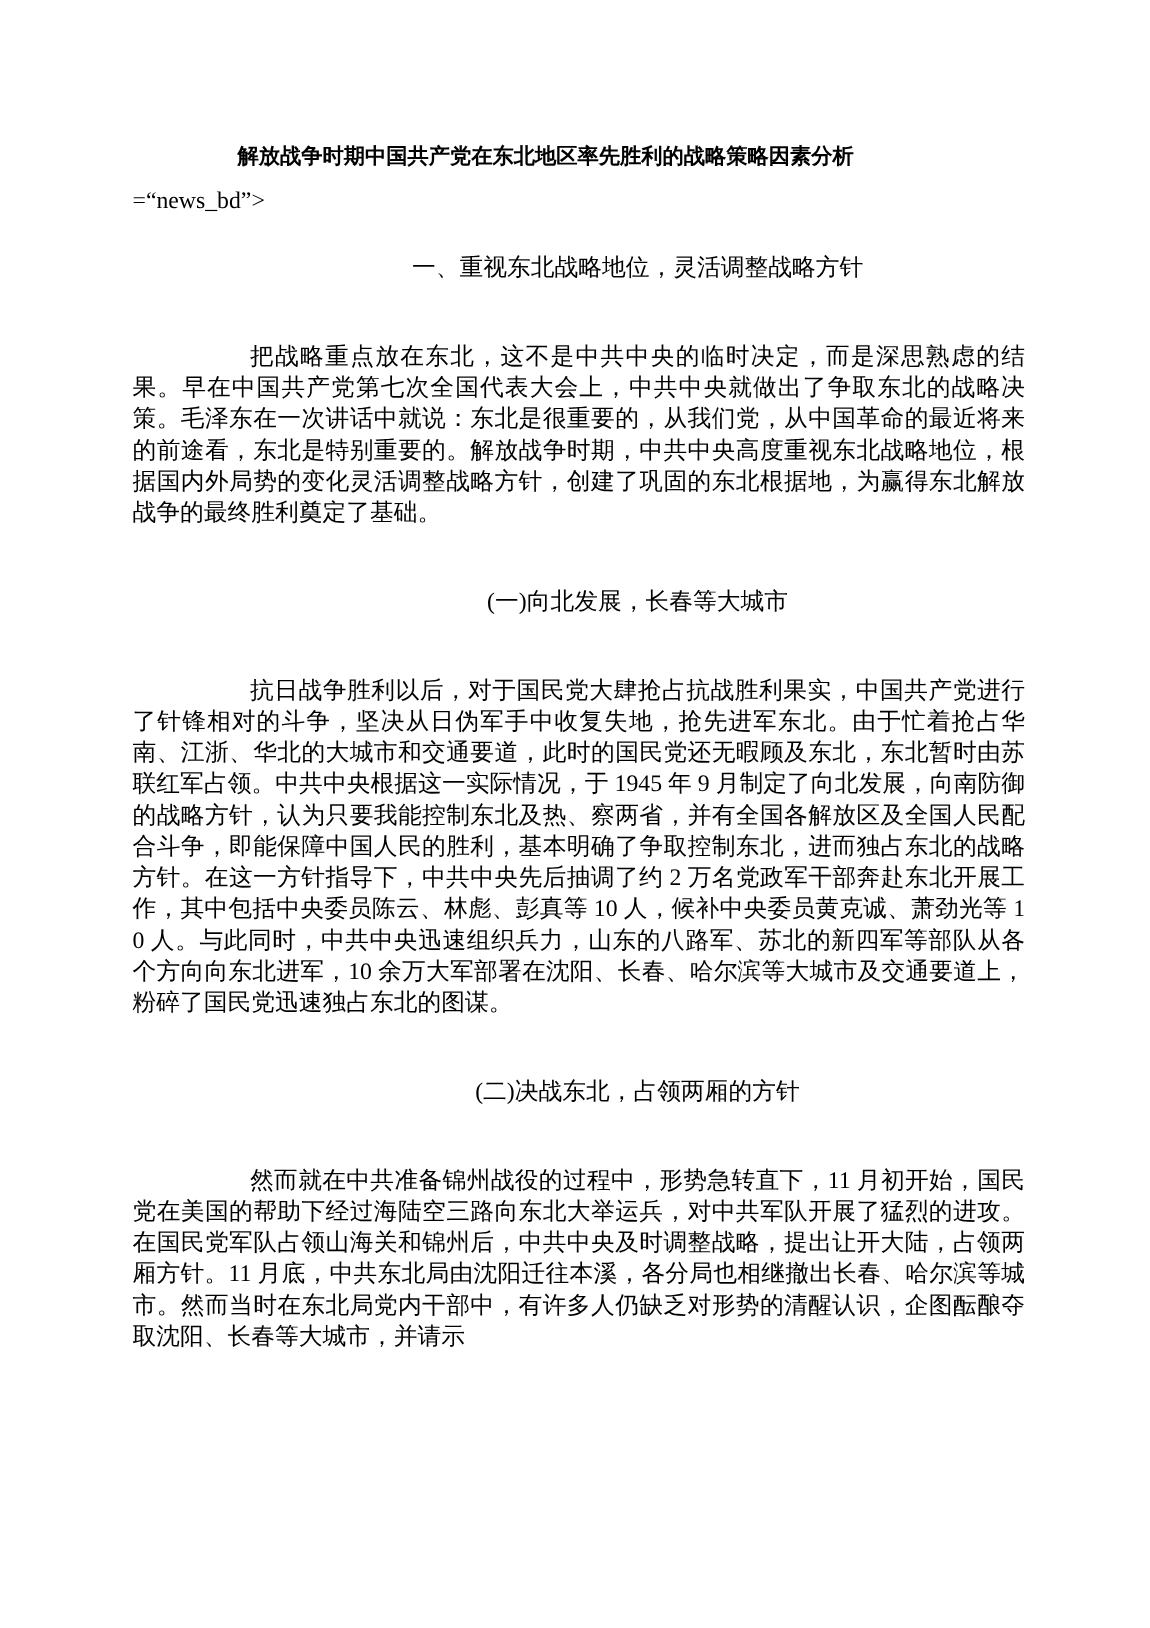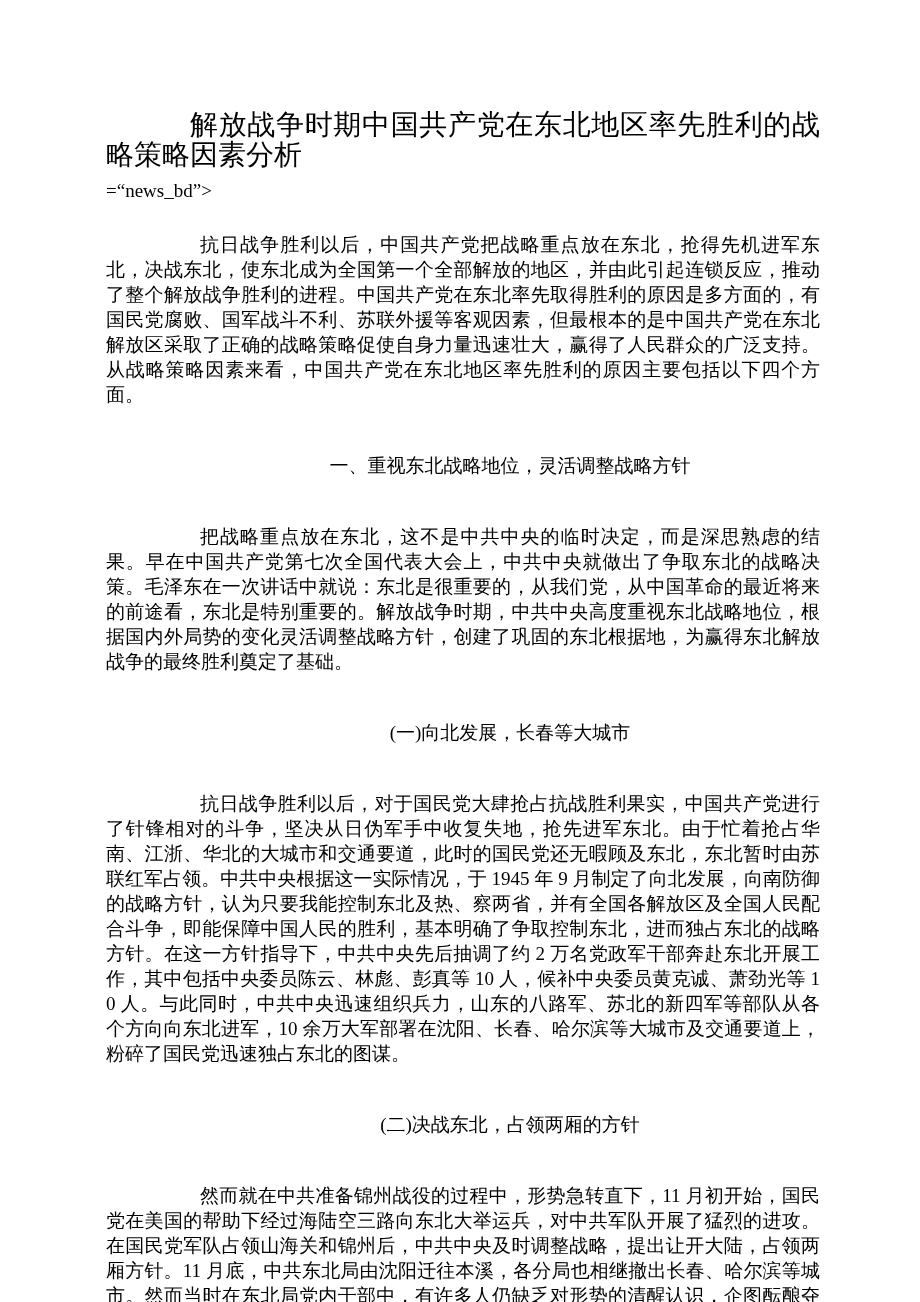--- a/index.html
+++ b/index.html
@@ -15,25 +15,26 @@
     color: #000000;
   }
   .page {
     box-sizing: border-box;
     width: 920px;
     height: 1302px;
     padding: 110px 100px 0 106px;
     background: #ffffff;
   }
   .doc-title {
-    font-size: 28px;
+    font-size: 17px;
     line-height: 30px;
     text-indent: 84px;
     margin: 0 0 8px 0;
     text-align: justify;
+    font-weight: bold;
   }
   .meta-line {
     font-size: 19px;
     line-height: 26px;
     margin: 0 0 28px 0;
   }
   .para, .section-heading {
     font-size: 19px;
     line-height: 25px;
     margin: 0 0 46px 0;
@@ -47,21 +48,20 @@
   }
 </style>
 </head>
 <body>
 
 <div class="page">
   <p class="doc-title">解放战争时期中国共产党在东北地区率先胜利的战略策略因素分析</p>
 
   <p class="meta-line">=“news_bd”&gt;</p>
 
-  <p class="para">抗日战争胜利以后，中国共产党把战略重点放在东北，抢得先机进军东北，决战东北，使东北成为全国第一个全部解放的地区，并由此引起连锁反应，推动了整个解放战争胜利的进程。中国共产党在东北率先取得胜利的原因是多方面的，有国民党腐败、国军战斗不利、苏联外援等客观因素，但最根本的是中国共产党在东北解放区采取了正确的战略策略促使自身力量迅速壮大，赢得了人民群众的广泛支持。从战略策略因素来看，中国共产党在东北地区率先胜利的原因主要包括以下四个方面。</p>
 
   <p class="section-heading">一、重视东北战略地位，灵活调整战略方针</p>
 
   <p class="para">把战略重点放在东北，这不是中共中央的临时决定，而是深思熟虑的结果。早在中国共产党第七次全国代表大会上，中共中央就做出了争取东北的战略决策。毛泽东在一次讲话中就说：东北是很重要的，从我们党，从中国革命的最近将来的前途看，东北是特别重要的。解放战争时期，中共中央高度重视东北战略地位，根据国内外局势的变化灵活调整战略方针，创建了巩固的东北根据地，为赢得东北解放战争的最终胜利奠定了基础。</p>
 
   <p class="section-heading">(一)向北发展，长春等大城市</p>
 
   <p class="para">抗日战争胜利以后，对于国民党大肆抢占抗战胜利果实，中国共产党进行了针锋相对的斗争，坚决从日伪军手中收复失地，抢先进军东北。由于忙着抢占华南、江浙、华北的大城市和交通要道，此时的国民党还无暇顾及东北，东北暂时由苏联红军占领。中共中央根据这一实际情况，于 1945 年 9 月制定了向北发展，向南防御的战略方针，认为只要我能控制东北及热、察两省，并有全国各解放区及全国人民配合斗争，即能保障中国人民的胜利，基本明确了争取控制东北，进而独占东北的战略方针。在这一方针指导下，中共中央先后抽调了约 2 万名党政军干部奔赴东北开展工作，其中包括中央委员陈云、林彪、彭真等 10 人，候补中央委员黄克诚、萧劲光等 10 人。与此同时，中共中央迅速组织兵力，山东的八路军、苏北的新四军等部队从各个方向向东北进军，10 余万大军部署在沈阳、长春、哈尔滨等大城市及交通要道上，粉碎了国民党迅速独占东北的图谋。</p>
 
   <p class="section-heading">(二)决战东北，占领两厢的方针</p>

